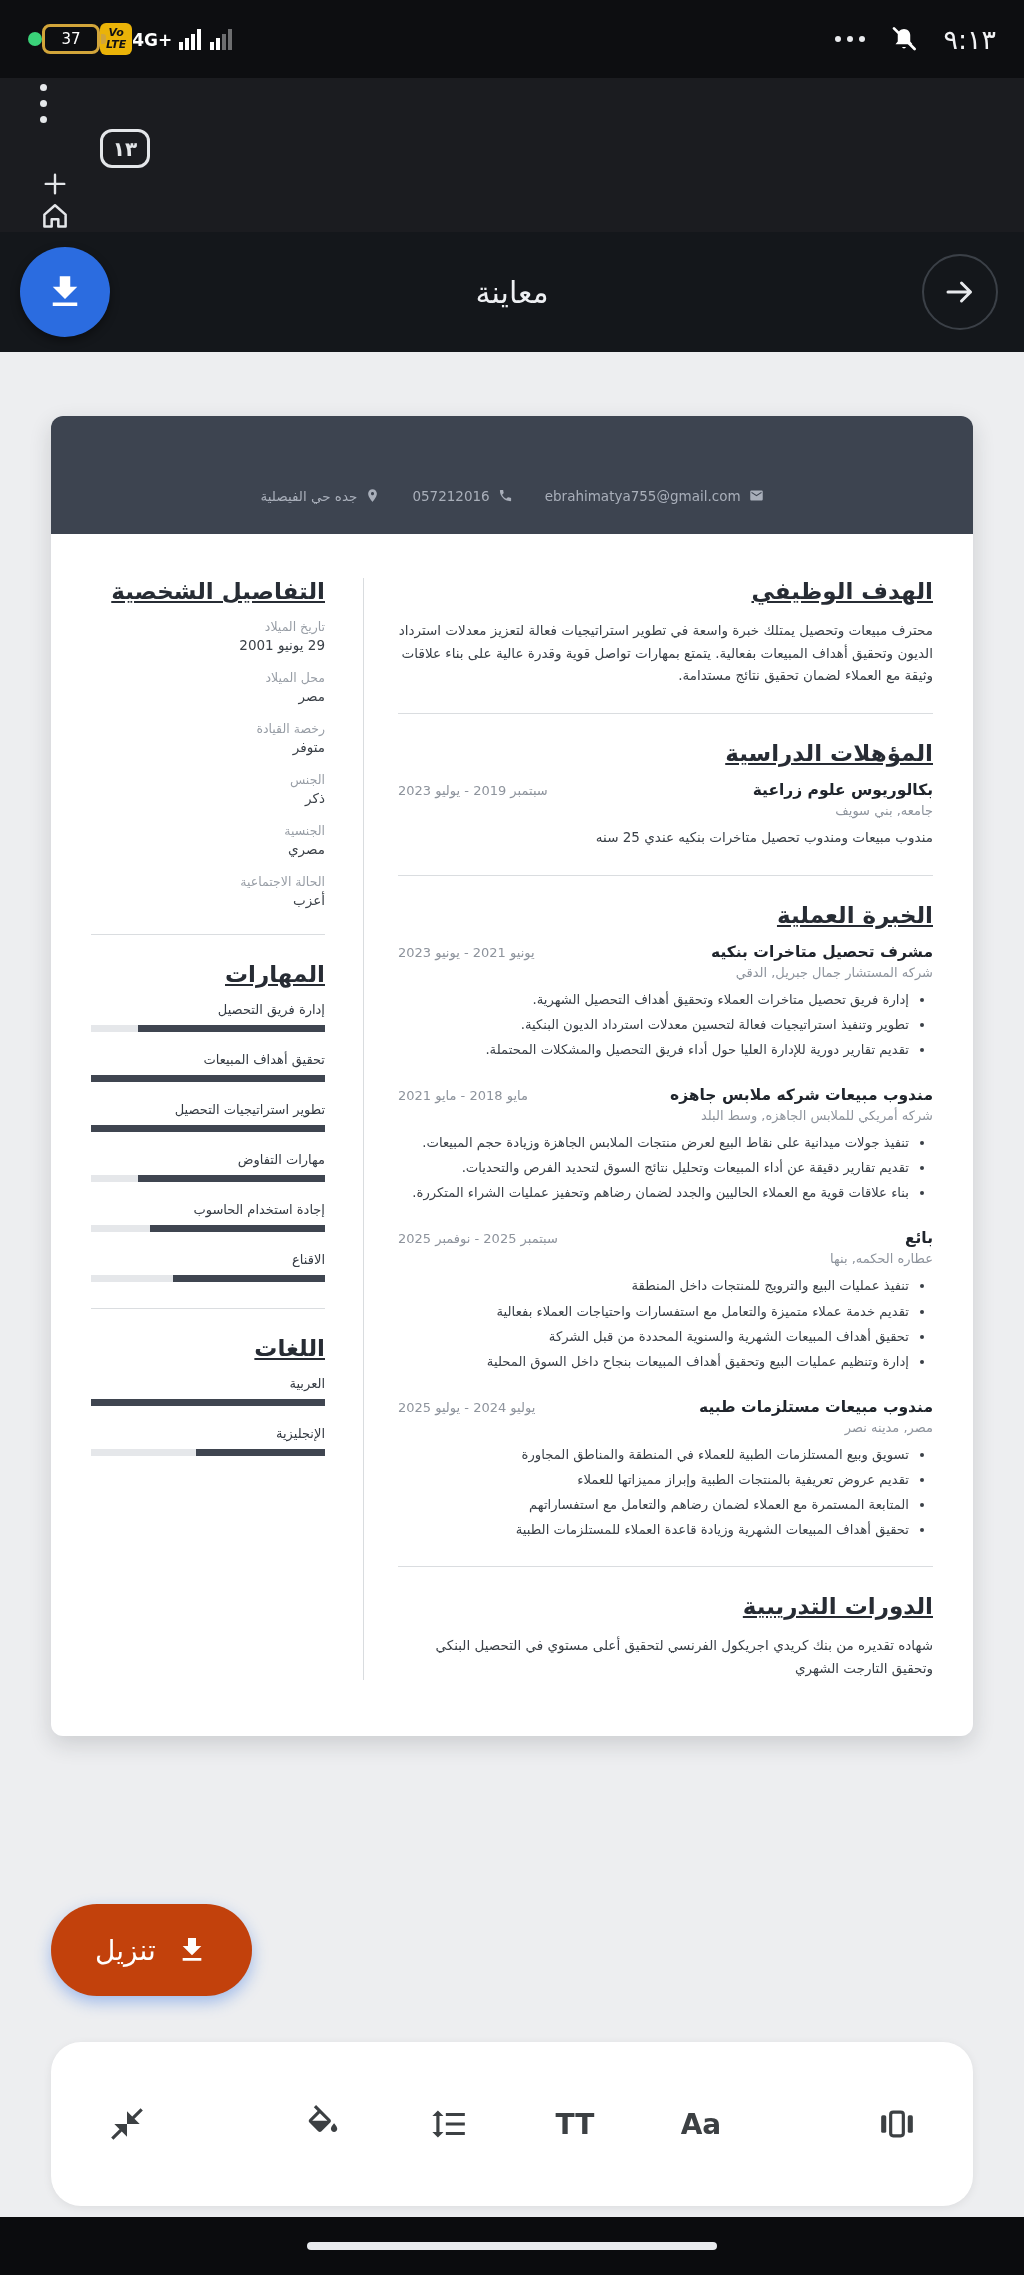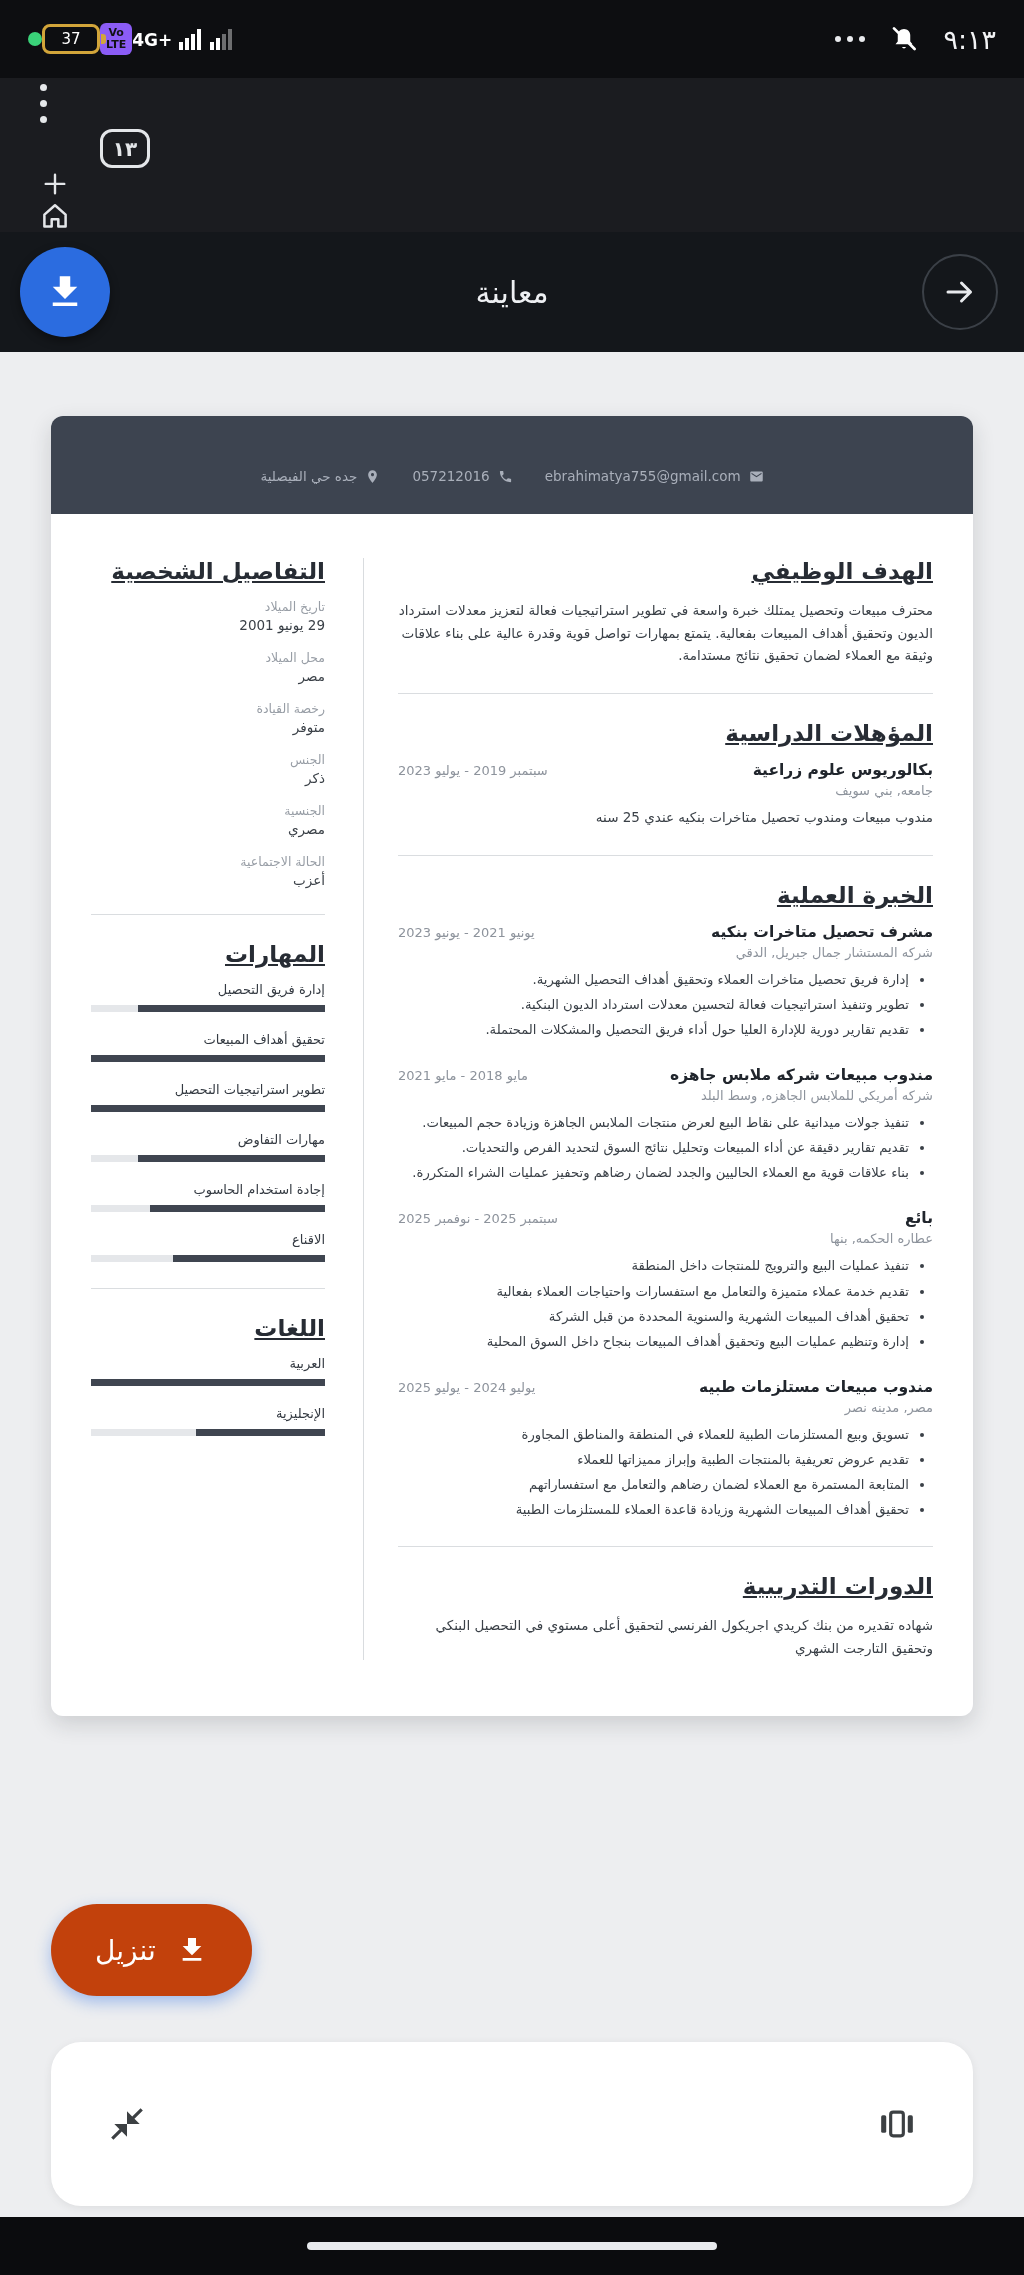--- a/index.html
+++ b/index.html
@@ -23,22 +23,22 @@
   .battery{
     width:58px; height:30px; border:3px solid #d2a53a; border-radius:8px;
     display:flex; align-items:center; justify-content:center;
     color:#fff; font-size:15px; position:relative;
   }
   .battery:after{
     content:""; position:absolute; right:-9px; top:7px; width:5px; height:10px;
     background:#d2a53a; border-radius:0 3px 3px 0;
   }
   .volte{
-    background:#8b5cf6; border-radius:6px; color:#101114; font-weight:bold;
-    font-size:11px; line-height:1.05; padding:4px 6px; text-align:center;
+    background:#eab308; border-radius:6px; color:#101114; font-weight:bold;
+    font-size:11px; line-height:1.05; padding:4px 6px; text-align:center;font-style:italic;
   }
   .network{ display:flex; align-items:flex-end; gap:7px; color:#fff; }
   .net-label{ font-size:17px; font-weight:600; }
   .sb-right{ display:flex; align-items:center; gap:24px; color:#fff; }
   .dots-row{ display:flex; gap:6px; }
   .dots-row i{ width:6px; height:6px; border-radius:50%; background:#e8eaed; }
   .sb-time{ font-size:27px; color:#f2f3f5; }
 
   
   .browser-bar{
@@ -89,21 +89,21 @@
   .cv-card{
     width:922px; margin:64px auto 0; background:#fff; border-radius:12px;
     box-shadow:0 8px 22px rgba(30,35,42,.16); overflow:hidden;
   }
   .cv-header{ background:#3d4450; padding:36px 24px 30px; text-align:center; }
   .cv-name{ color:#ffffff; font-size:35px; font-weight:normal; }
   .cv-contact{
     margin-top:16px; display:flex; justify-content:center; align-items:center;
     gap:32px; direction:rtl; color:#a9afba; font-size:13.5px;
   }
-  .contact-item{ display:flex; align-items:flex-end; gap:8px; }
+  .contact-item{ display:flex; align-items:flex-start; gap:8px;margin-top:20px; }
   .ltr{ direction:ltr; unicode-bidi:embed; }
 
   .cv-body{ display:flex; direction:rtl; padding:44px 40px 56px; }
   .cv-main{ flex:1; border-left:1px solid #d9dcdf; padding-left:34px; text-align:right; }
   .cv-side{ width:272px; padding-right:38px; text-align:right; }
 
   .section-title{ font-size:23px; color:#272c34; font-weight:600; margin-bottom:15px;text-decoration:underline; }
   .divider{ border:none; border-top:1px solid #dadde0; margin:26px 0; }
   .para{ font-size:13.5px; line-height:1.68; color:#3a4047; }
 
@@ -448,20 +448,38 @@
   <span>تنزيل</span>
 </div>
 
 <div class="bottom-toolbar">
   <span class="tool-btn">
     <svg width="38" height="38" viewBox="0 0 24 24">
       <path d="M22 3.41 16.71 8.7 20 12h-8V4l3.29 3.29L20.59 2 22 3.41zM3.41 22l5.29-5.29L12 20v-8H4l3.29 3.29L2 20.59 3.41 22z" fill="#3c4043"></path>
     </svg>
   </span>
 
+  <span class="tool-group">
+    <span class="tool-btn">
+      <svg width="38" height="38" viewBox="0 0 24 24">
+        <path d="M16.56 8.94 7.62 0 6.21 1.41l2.38 2.38-5.15 5.15c-.59.59-.59 1.54 0 2.12l5.5 5.5c.29.29.68.44 1.06.44s.77-.15 1.06-.44l5.5-5.5c.59-.58.59-1.53 0-2.12zm-11.35 1.06L10 5.21 14.79 10H5.21zM19 11.5s-2 2.17-2 3.5c0 1.1.9 2 2 2s2-.9 2-2c0-1.33-2-3.5-2-3.5z" fill="#3c4043"></path>
+      </svg>
+    </span>
+    <span class="tool-btn">
+      <svg width="38" height="38" viewBox="0 0 24 24">
+        <path d="M6 7h2.5L5 3.5 1.5 7H4v10H1.5L5 20.5 8.5 17H6V7zm4-2v2h12V5H10zm0 14h12v-2H10v2zm0-6h12v-2H10v2z" fill="#3c4043"></path>
+      </svg>
+    </span>
+    <span class="tool-btn">
+      <span class="tool-text">TT</span>
+    </span>
+    <span class="tool-btn">
+      <span class="tool-text">Aa</span>
+    </span>
+  </span>
 
   <span class="tool-btn">
     <svg width="38" height="38" viewBox="0 0 24 24">
       <rect x="2" y="6.5" width="3.2" height="11" rx="1" fill="#3c4043"></rect>
       <rect x="8" y="4.5" width="8" height="15" rx="1.6" fill="none" stroke="#3c4043" stroke-width="2"></rect>
       <rect x="18.8" y="6.5" width="3.2" height="11" rx="1" fill="#3c4043"></rect>
     </svg>
   </span>
 </div>
 

